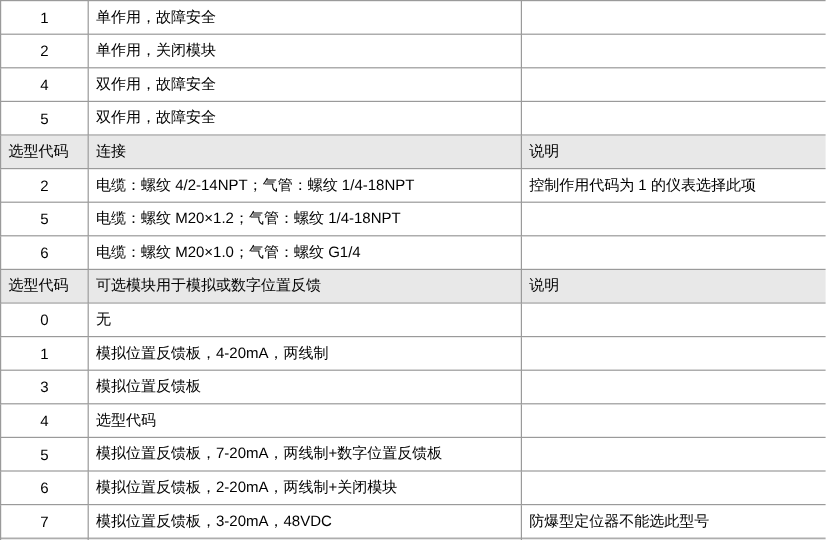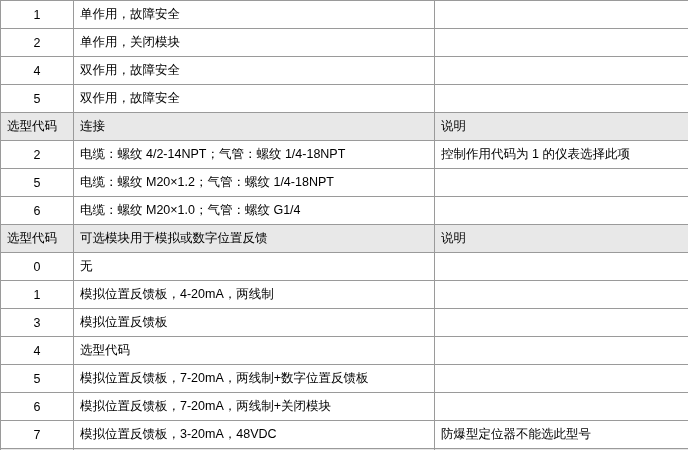--- a/index.html
+++ b/index.html
@@ -111,21 +111,21 @@
         <td class="col-desc">选型代码</td>
         <td class="col-note empty"></td>
       </tr>
       <tr class="data-row">
         <td class="col-code">5</td>
         <td class="col-desc">模拟位置反馈板，7-20mA，两线制+数字位置反馈板</td>
         <td class="col-note empty"></td>
       </tr>
       <tr class="data-row">
         <td class="col-code">6</td>
-        <td class="col-desc">模拟位置反馈板，7-20mA，两线制+关闭模块</td>
+        <td class="col-desc">模拟位置反馈板，2-20mA，两线制+关闭模块</td>
         <td class="col-note empty"></td>
       </tr>
       <tr class="data-row">
         <td class="col-code">7</td>
         <td class="col-desc">模拟位置反馈板，3-20mA，48VDC</td>
         <td class="col-note">防爆型定位器不能选此型号</td>
       </tr>
       <tr class="header-row">
         <td class="col-code">选型代码</td>
         <td class="col-desc">可选的机械位置反馈组件</td>

